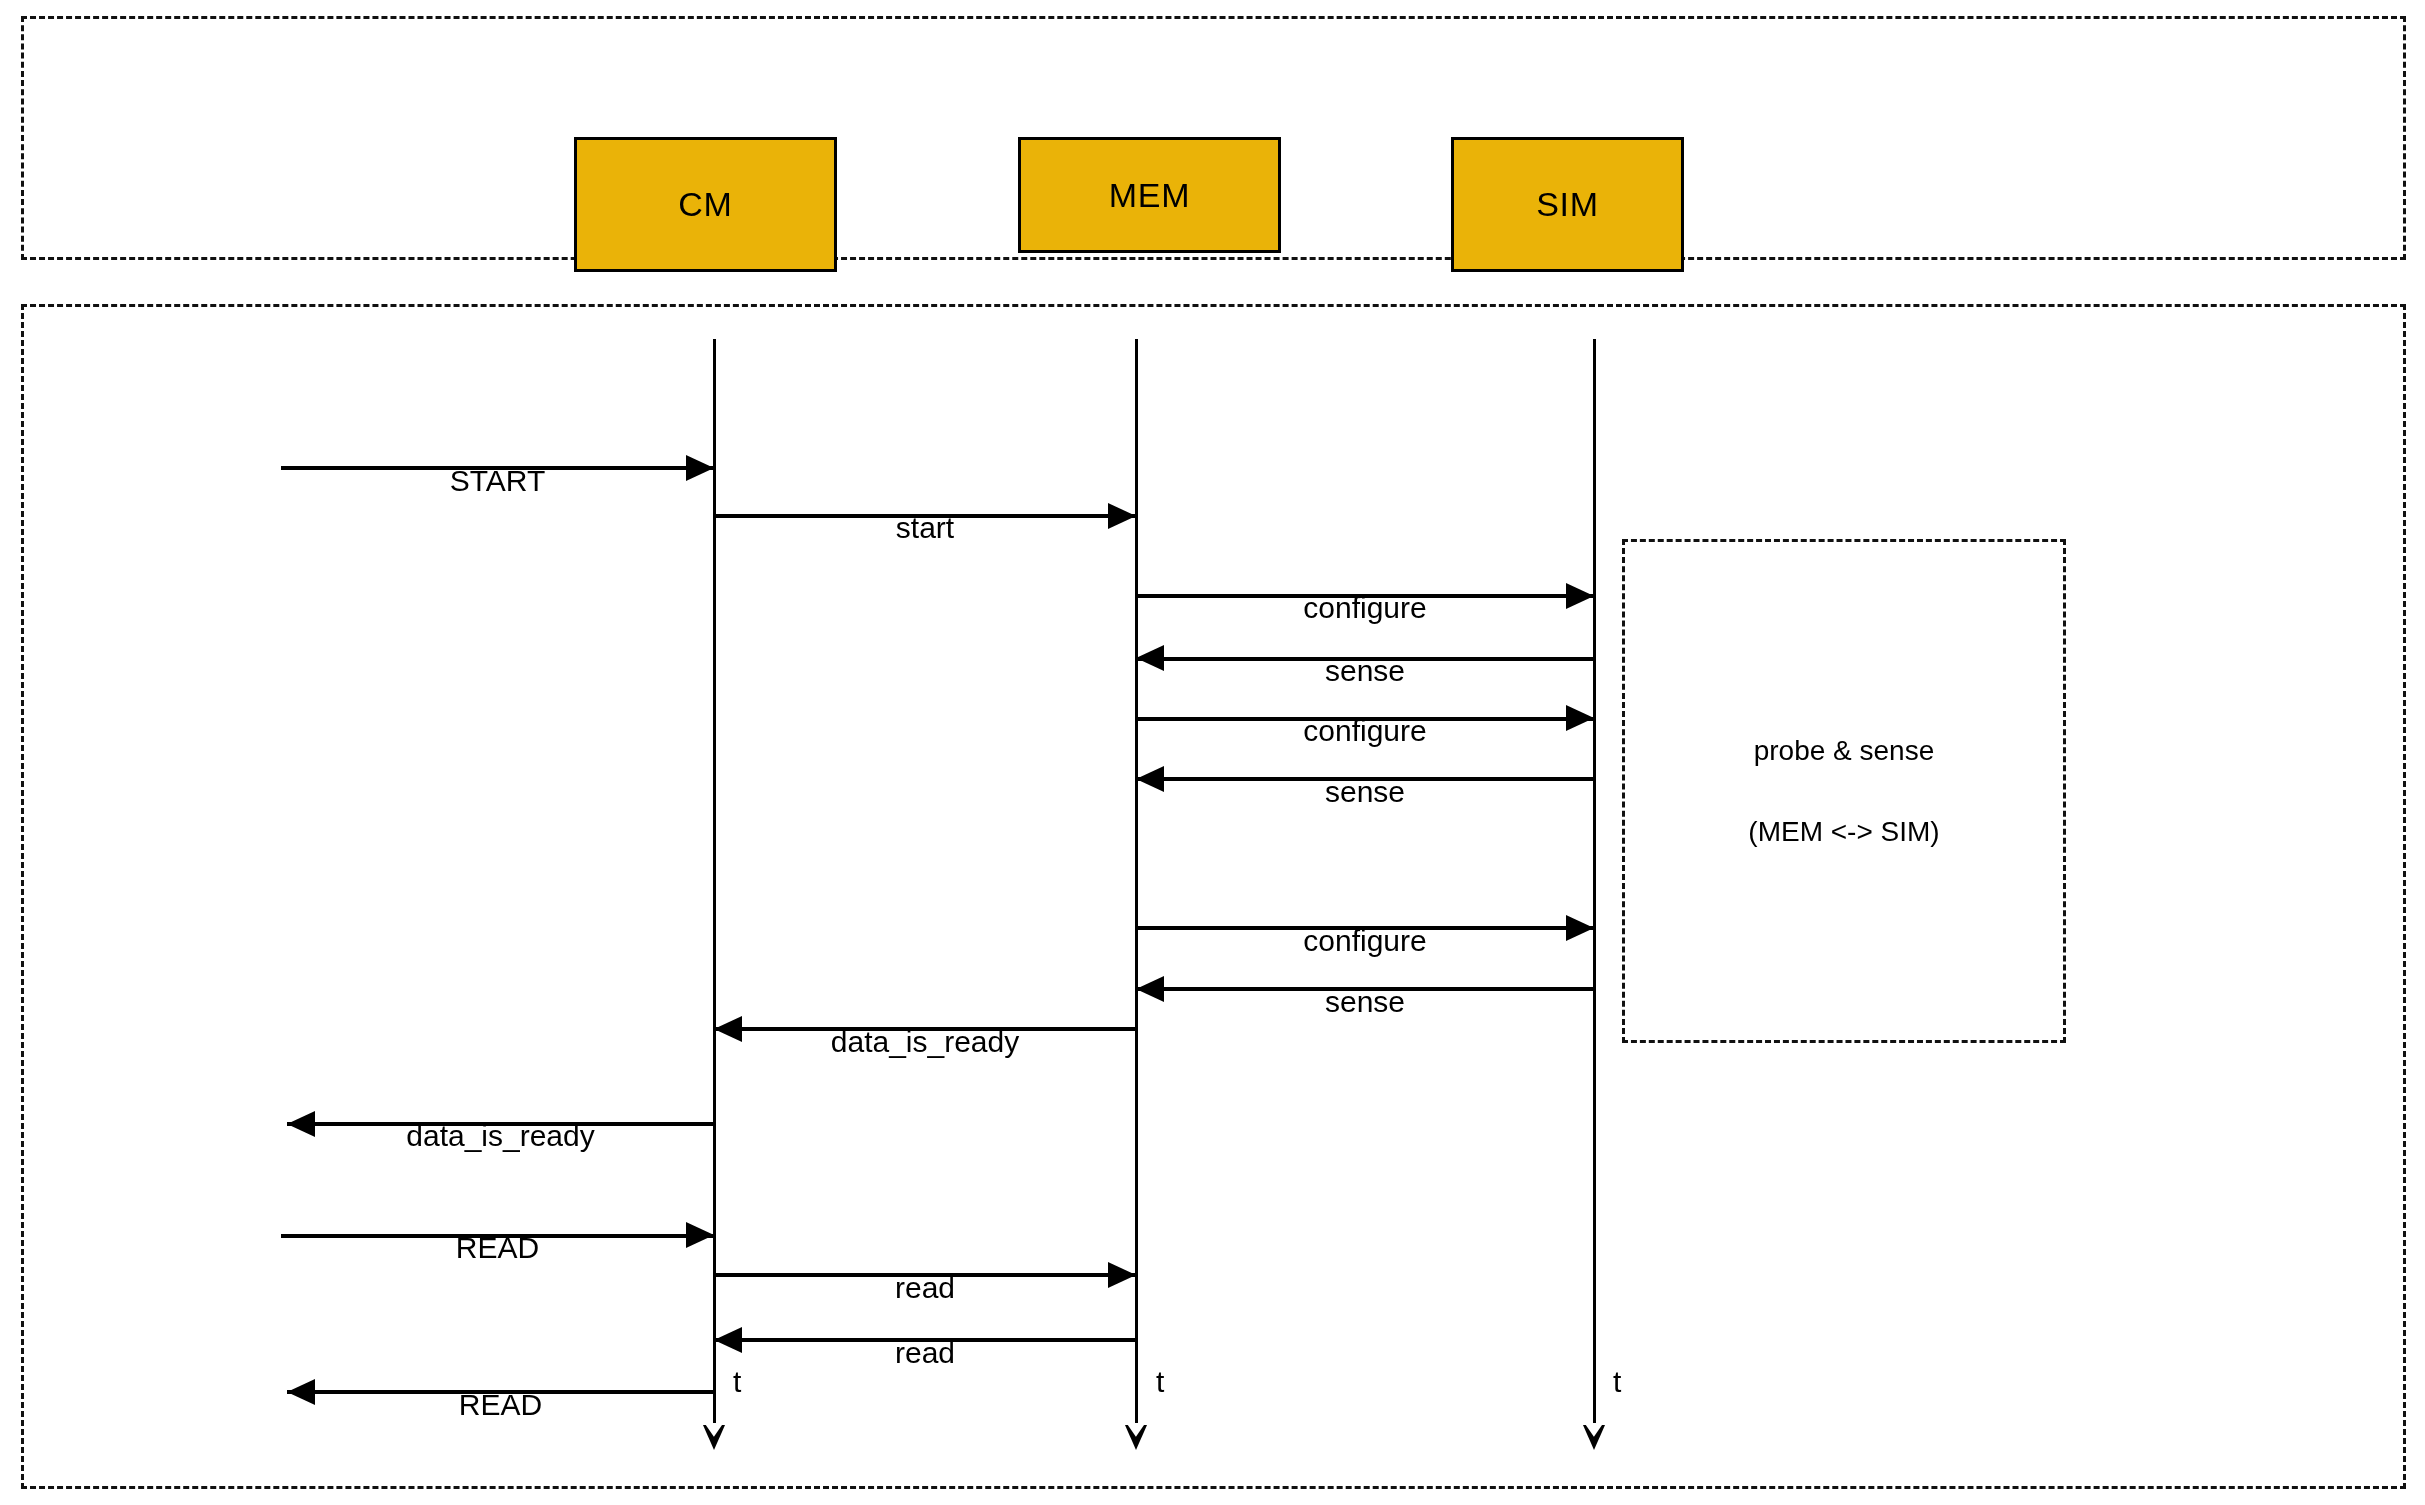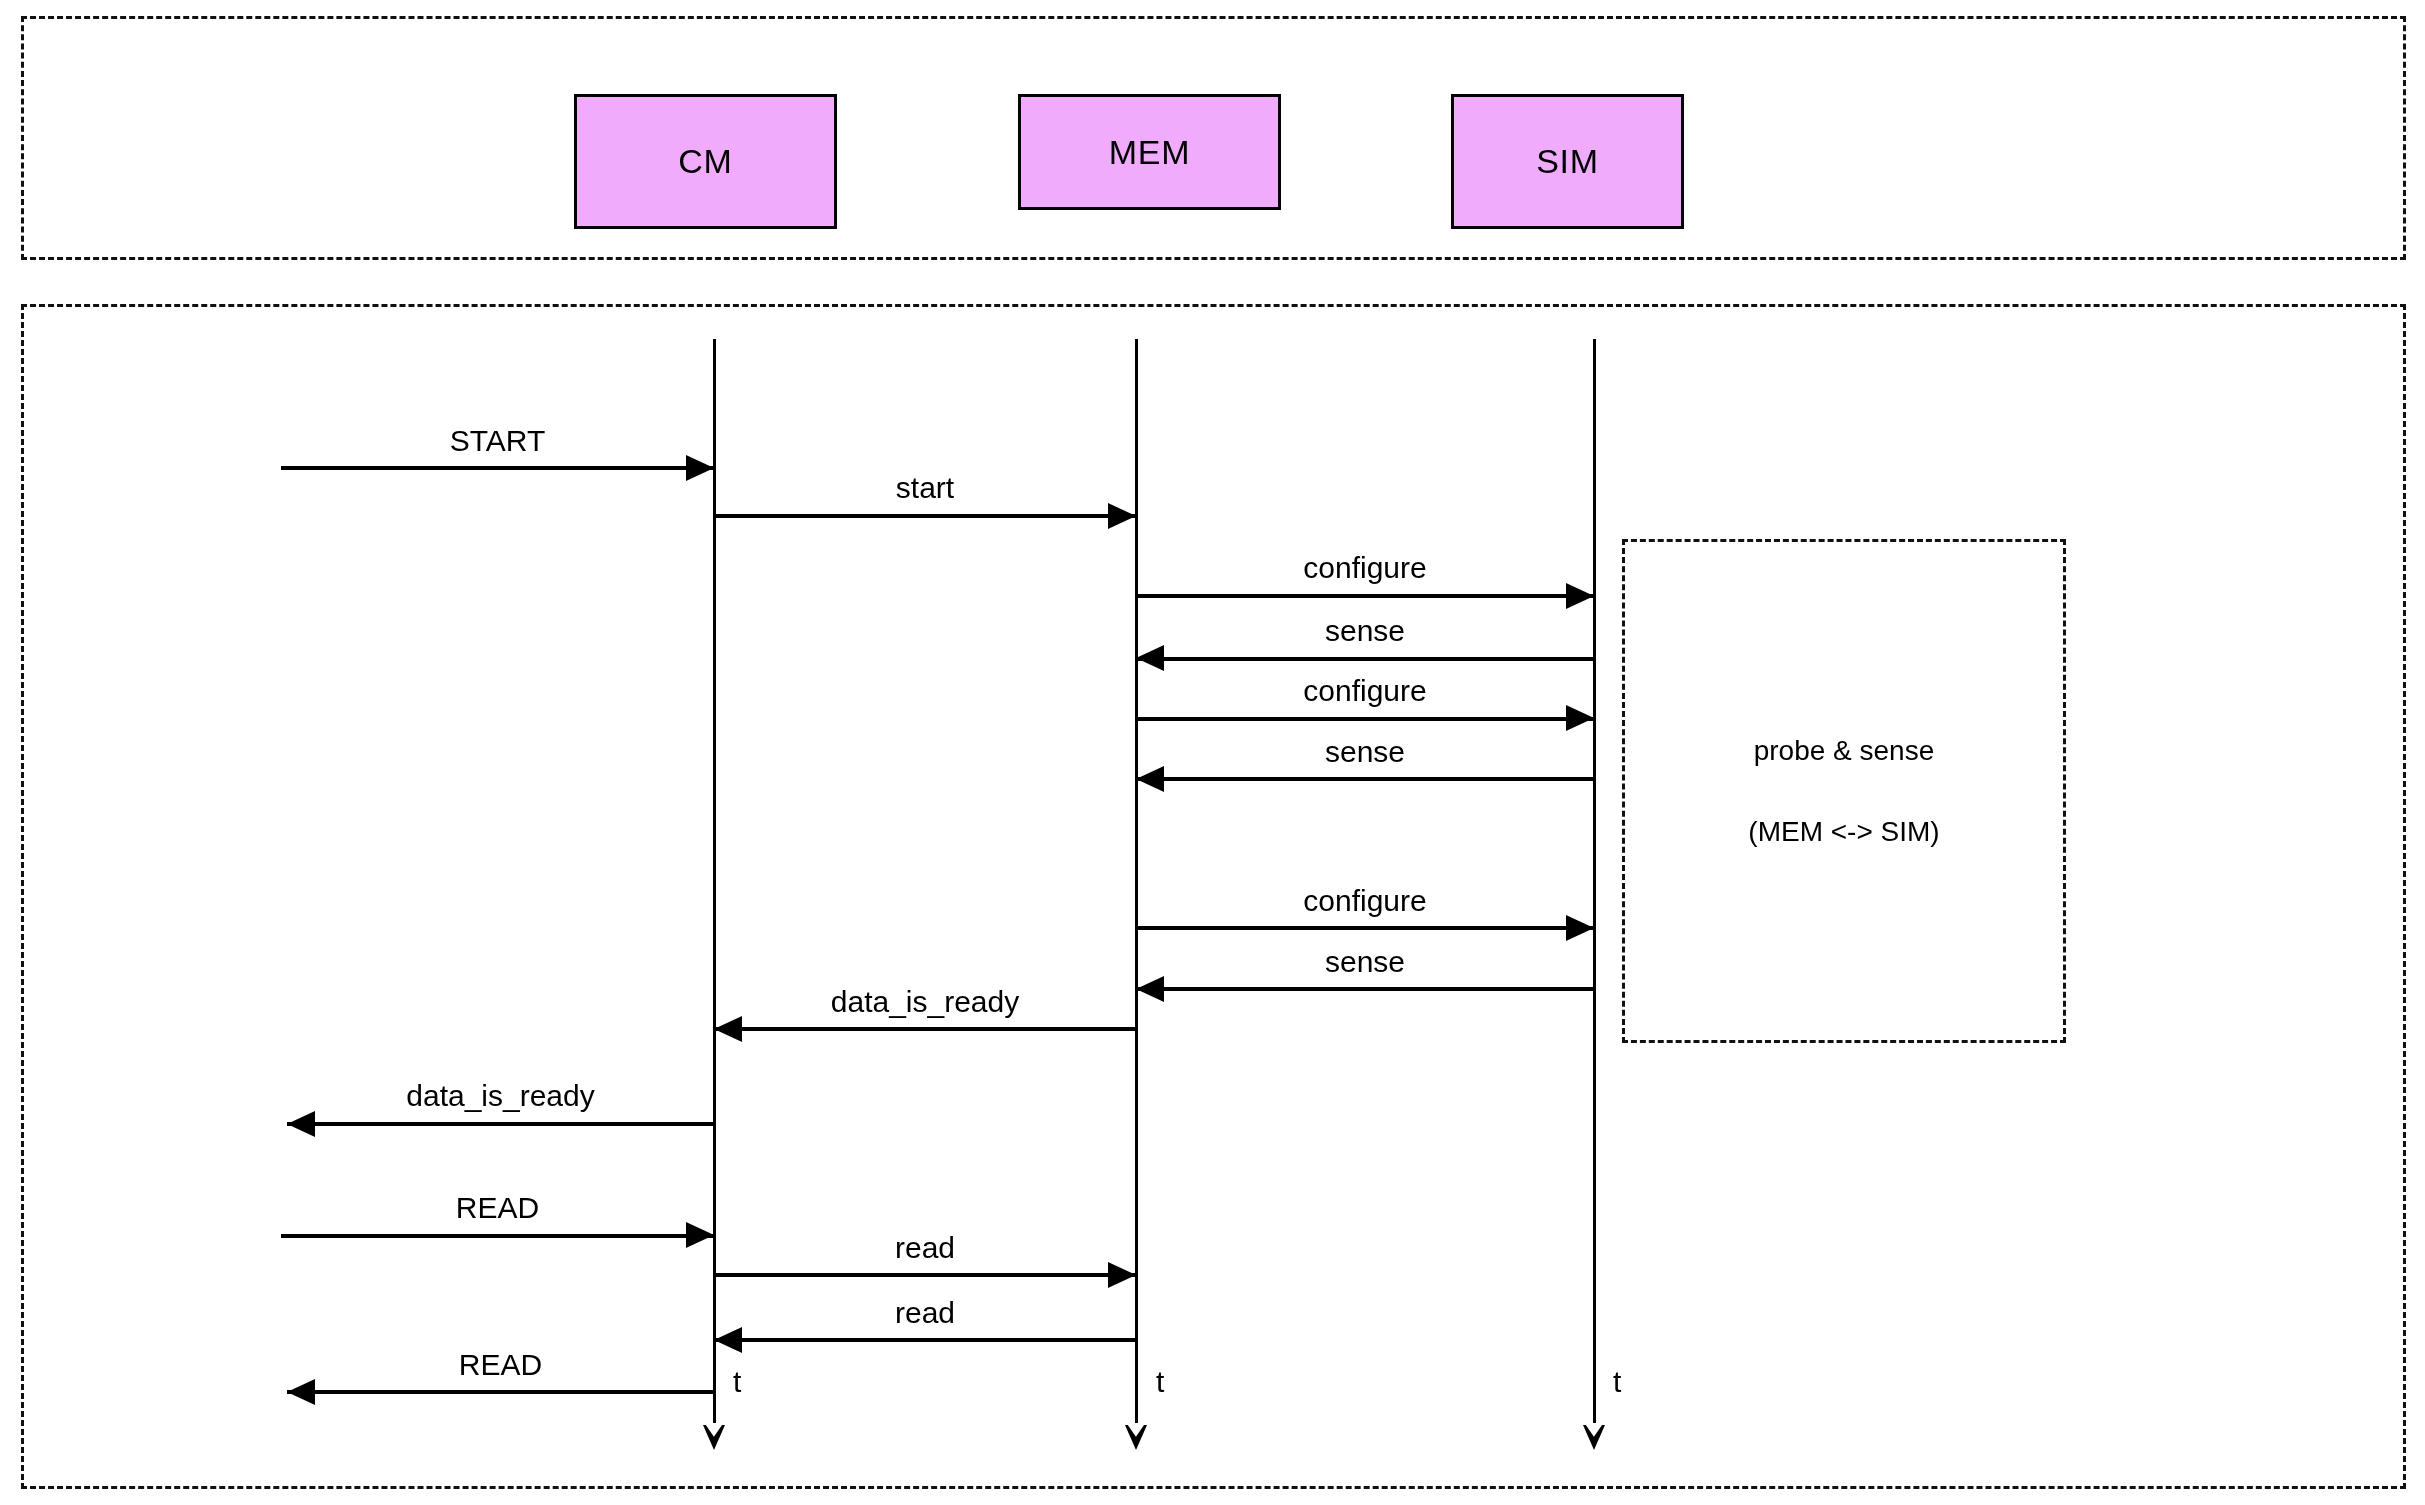--- a/index.html
+++ b/index.html
@@ -3,23 +3,23 @@
 <meta charset="utf-8">
 <style>
   html,body{margin:0;padding:0;background:#ffffff;}
   body{width:2426px;height:1506px;position:relative;
        font-family:"Liberation Sans","DejaVu Sans",sans-serif;color:#000;}
 
   .frame{position:absolute;border:3px dashed #111;box-sizing:border-box;}
   #actor-frame{left:21px;top:16.3px;width:2385px;height:244px;}
   #seq-frame{left:21px;top:304px;width:2385px;height:1185px;}
 
-  .actor-box{position:absolute;border:3.7px solid #000;background:#f0abfc;
+  .actor-box{position:absolute;border:3.7px solid #000;background:#eab308;
              box-sizing:border-box;display:flex;align-items:center;
-             justify-content:center;}
+             justify-content:center;margin-top:43px;}
   .actor-label{font-size:34px;letter-spacing:0.7px;color:#000;}
 
   .lifeline{position:absolute;width:3px;background:#000;}
 
   .life-arrow{position:absolute;width:0;height:0;
               border-left:11px solid transparent;
               border-right:11px solid transparent;
               border-top:25px solid #000;}
   .life-arrow::after{content:"";position:absolute;left:-9.6px;top:-27px;
               width:19px;height:19px;background:#fff;
@@ -31,21 +31,21 @@
   .msg{position:absolute;height:4.4px;background:#000;}
   .head-r{position:absolute;width:0;height:0;
           border-top:13.3px solid transparent;
           border-bottom:13.3px solid transparent;
           border-left:28px solid #000;}
   .head-l{position:absolute;width:0;height:0;
           border-top:13.3px solid transparent;
           border-bottom:13.3px solid transparent;
           border-right:28px solid #000;}
   .msg-label{position:absolute;font-size:30px;color:#000;
-             white-space:nowrap;text-align:center;}
+             white-space:nowrap;text-align:center;margin-top:40px;}
 
   .note{position:absolute;border:3px dashed #111;background:#fff;
         box-sizing:border-box;display:flex;flex-direction:column;
         align-items:center;justify-content:center;}
   .note-line{font-size:28px;color:#000;white-space:nowrap;}
   .note-gap{height:49px;}
 </style>
 </head>
 <body>
 

